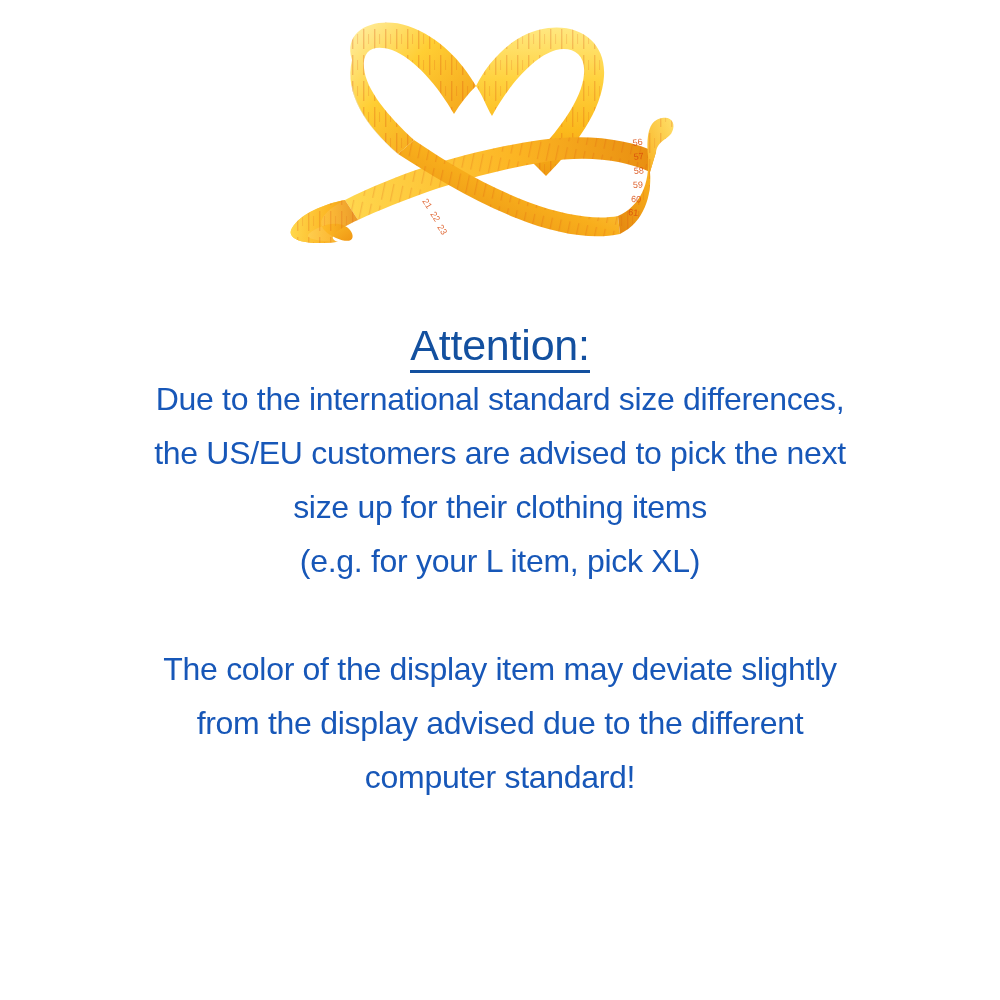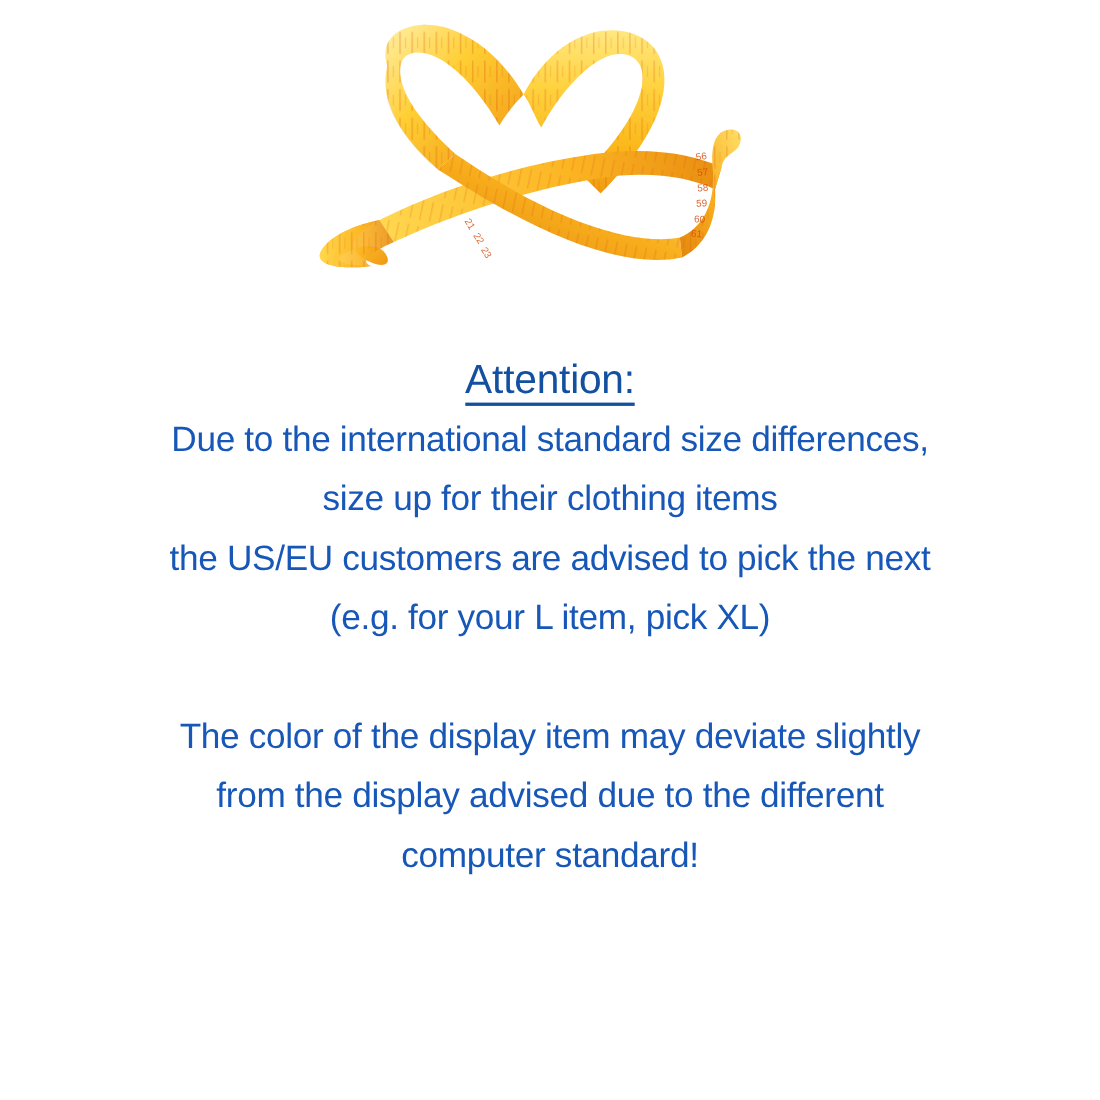--- a/index.html
+++ b/index.html
@@ -39,21 +39,21 @@
   
   .notice-block {
     position: absolute;
     left: 0;
     top: 318px;
     width: 1000px;
     text-align: center;
   }
 
   .attention-heading {
-    font-size: 37px;
+    font-size: 43px;
     line-height: 54px;
     color: #13509f;
     font-weight: 400;
     letter-spacing: -0.2px;
     margin: 0;
     display: block;
   }
   .attention-heading .underline-text {
     border-bottom: 3px solid #13509f;
     padding-bottom: 1px;
@@ -181,22 +181,22 @@
   </div>
 
   <div class="notice-block">
 
     <div class="attention-heading">
       <span class="underline-text">Attention:</span>
     </div>
 
     <div class="paragraph">
       <div class="notice-line">Due to the international standard size differences,</div>
+      <div class="notice-line">the US/EU customers are advised to pick the next</div>
       <div class="notice-line">size up for their clothing items</div>
-      <div class="notice-line">the US/EU customers are advised to pick the next</div>
       <div class="notice-line">(e.g. for your L item, pick XL)</div>
     </div>
 
     <div class="spacer-line"></div>
 
     <div class="paragraph">
       <div class="notice-line">The color of the display item may deviate slightly</div>
       <div class="notice-line">from the display advised due to the different</div>
       <div class="notice-line">computer standard!</div>
     </div>

